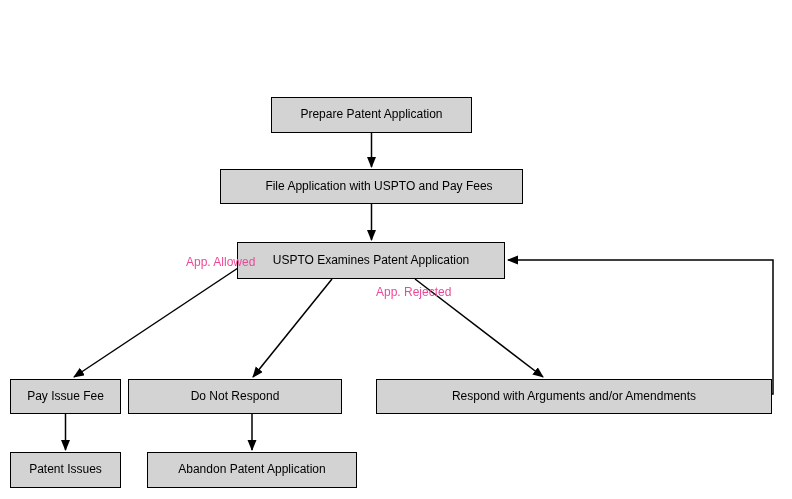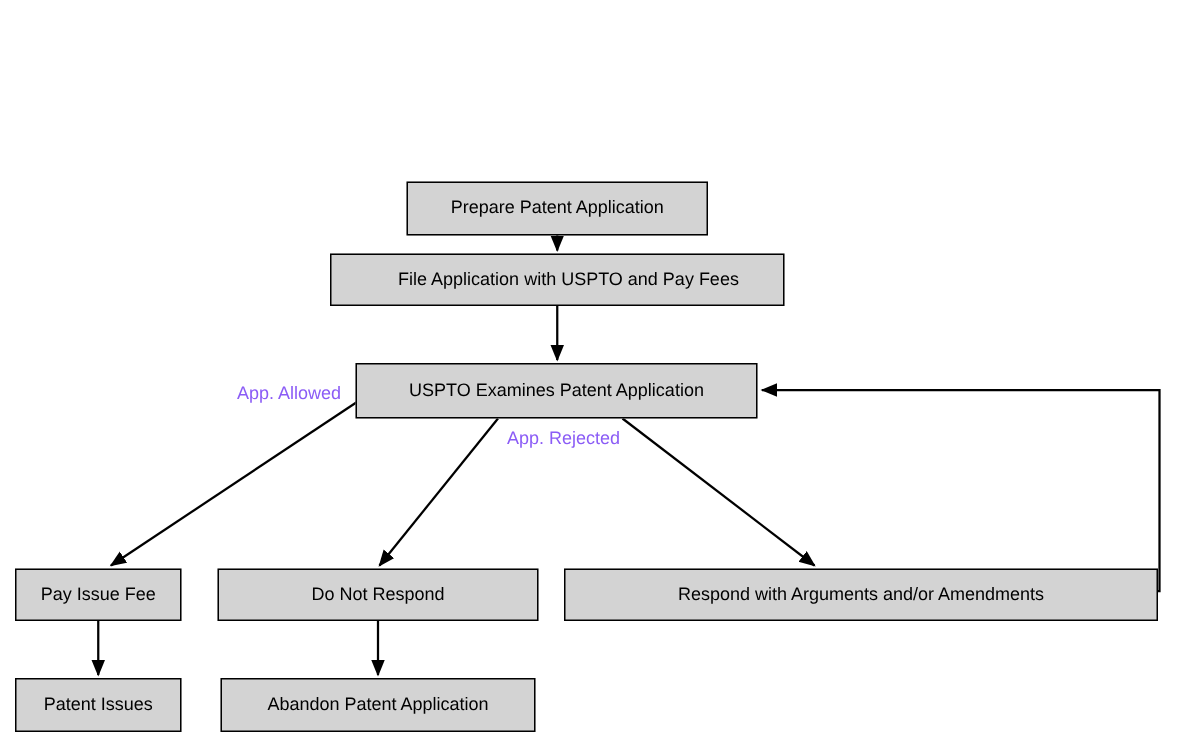--- a/index.html
+++ b/index.html
@@ -46,22 +46,23 @@
     justify-content: center;
     text-align: center;
     font-size: 12px;
     color: #000000;
     line-height: 1.1;
     white-space: nowrap;
   }
   .edge-label {
     position: absolute;
     font-size: 12px;
-    color: #8b5cf6;
+    color: #ec4899;
     white-space: nowrap;
+    margin-left: 28px;
   }
 </style>
 </head>
 <body>
 
 <div id="canvas">
   <svg id="edge-layer" xmlns="http://www.w3.org/2000/svg">
     <defs>
       <marker id="arrowhead" markerUnits="userSpaceOnUse" markerWidth="12" markerHeight="10" refX="10" refY="4.5" orient="auto">
         <path d="M0,0 L11,4.5 L0,9 Z" fill="#000000"></path>
@@ -72,26 +73,26 @@
         <polyline points="371.5,204 371.5,240" fill="none" stroke="#000000" stroke-width="1.5" marker-end="url(#arrowhead)"></polyline>
         <polyline points="238,268 74,377" fill="none" stroke="#000000" stroke-width="1.5" marker-end="url(#arrowhead)"></polyline>
         <polyline points="332,279 253,377" fill="none" stroke="#000000" stroke-width="1.5" marker-end="url(#arrowhead)"></polyline>
         <polyline points="415,279 543,377" fill="none" stroke="#000000" stroke-width="1.5" marker-end="url(#arrowhead)"></polyline>
         <polyline points="65.5,414 65.5,450" fill="none" stroke="#000000" stroke-width="1.5" marker-end="url(#arrowhead)"></polyline>
         <polyline points="252,414 252,450" fill="none" stroke="#000000" stroke-width="1.5" marker-end="url(#arrowhead)"></polyline>
         <polyline points="715,394 773,394 773,260 508,260" fill="none" stroke="#000000" stroke-width="1.5" marker-end="url(#arrowhead)"></polyline>
       </g>
   </svg>
   <div id="node-layer">
-      <div class="node" style="left: 271px; top: 97px; width: 201px; height: 36px; background: rgb(211, 211, 211); border-color: rgb(0, 0, 0); margin-top: 24px;">Prepare Patent Application</div>
+      <div class="node" style="left: 271px; top: 97px; width: 201px; height: 36px; background: rgb(211, 211, 211); border-color: rgb(0, 0, 0);">Prepare Patent Application</div>
       <div class="node" style="left: 220px; top: 169px; width: 303px; height: 35px; background: rgb(211, 211, 211); border-color: rgb(0, 0, 0); padding-left: 15px;">File Application with USPTO and Pay Fees</div>
       <div class="node" style="left: 237px; top: 242px; width: 268px; height: 37px; background: rgb(211, 211, 211); border-color: rgb(0, 0, 0);">USPTO Examines Patent Application</div>
       <div class="node" style="left: 10px; top: 379px; width: 111px; height: 35px; background: rgb(211, 211, 211); border-color: rgb(0, 0, 0);">Pay Issue Fee</div>
-      <div class="node" style="left: 145px; top: 379px; width: 214px; height: 35px; background: rgb(211, 211, 211); border-color: rgb(0, 0, 0);">Do Not Respond</div>
+      <div class="node" style="left: 128px; top: 379px; width: 214px; height: 35px; background: rgb(211, 211, 211); border-color: rgb(0, 0, 0);">Do Not Respond</div>
       <div class="node" style="left: 376px; top: 379px; width: 396px; height: 35px; background: rgb(211, 211, 211); border-color: rgb(0, 0, 0);">Respond with Arguments and/or Amendments</div>
       <div class="node" style="left: 10px; top: 452px; width: 111px; height: 36px; background: rgb(211, 211, 211); border-color: rgb(0, 0, 0);">Patent Issues</div>
       <div class="node" style="left: 147px; top: 452px; width: 210px; height: 36px; background: rgb(211, 211, 211); border-color: rgb(0, 0, 0);">Abandon Patent Application</div>
     </div>
   <div id="label-layer">
       <span class="edge-label" style="left: 158px; top: 255px;">App. Allowed</span>
-      <span class="edge-label" style="left: 338px; top: 285px;">App. Rejected</span>
+      <span class="edge-label" style="left: 348px; top: 285px;">App. Rejected</span>
     </div>
 </div>
 
 </body></html>

